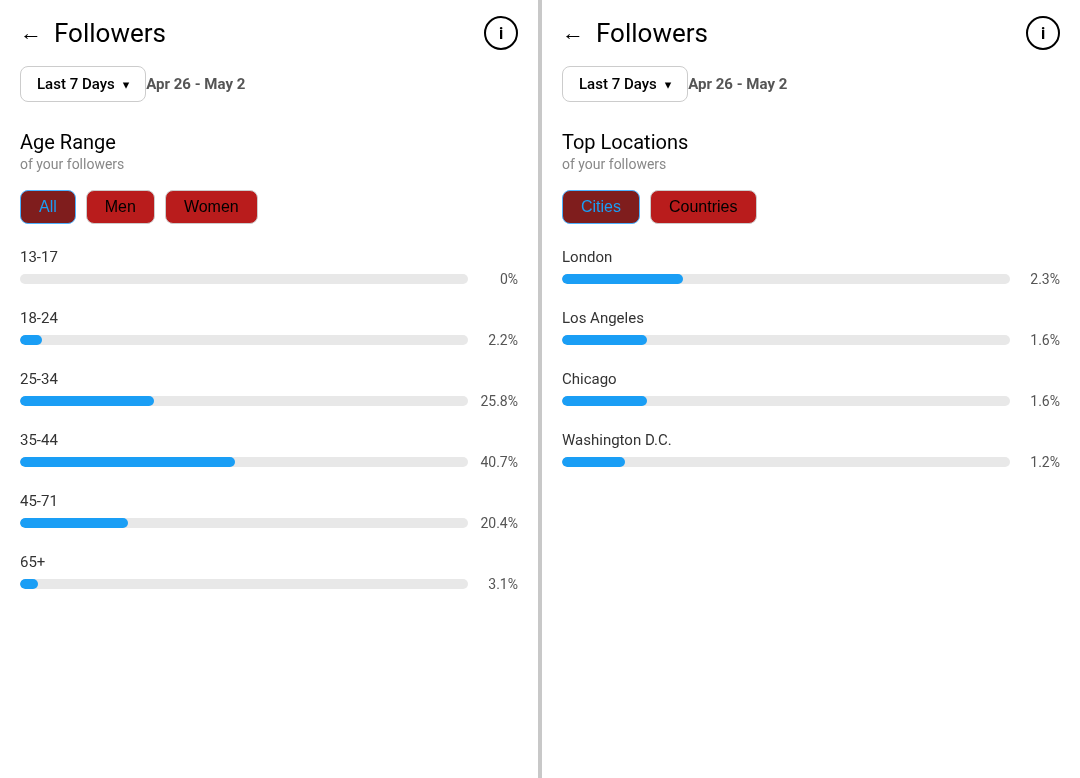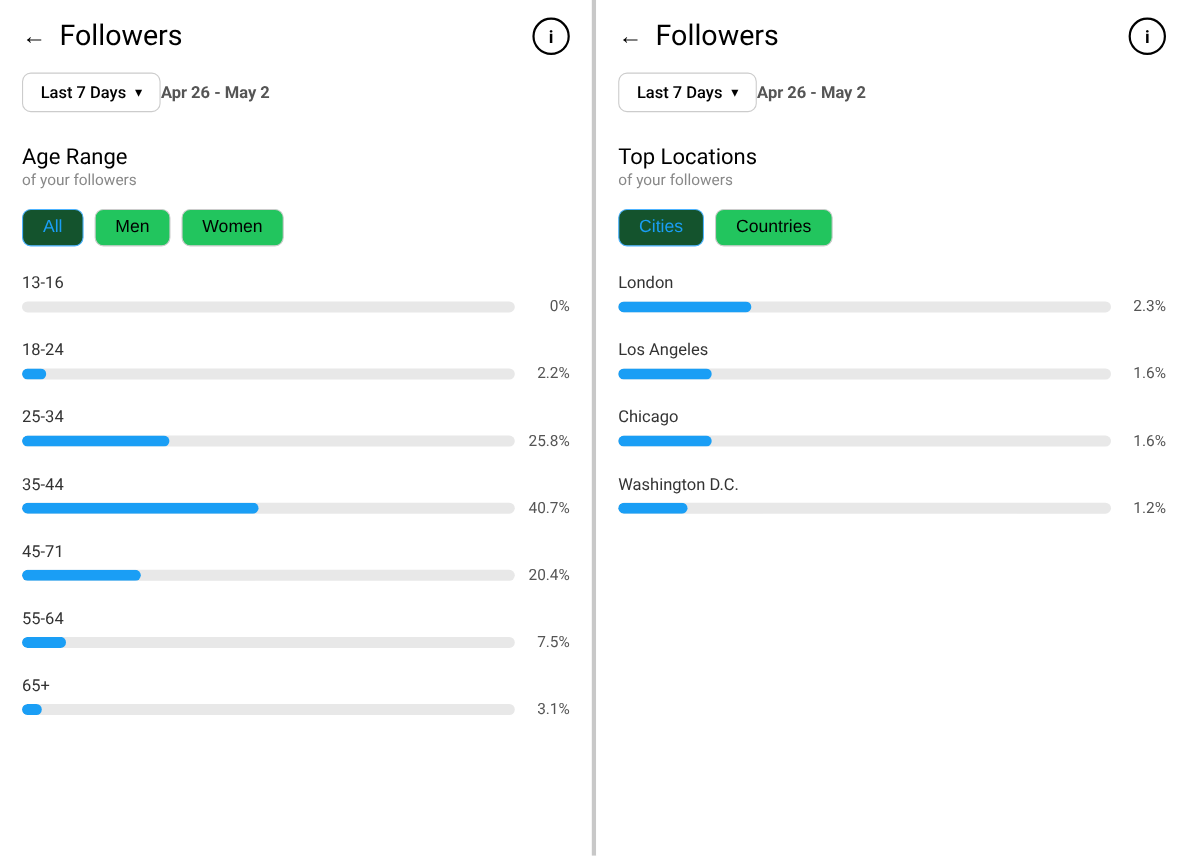--- a/index.html
+++ b/index.html
@@ -102,25 +102,25 @@
       gap: 10px;
       margin-bottom: 24px;
     }
     .tab-btn {
       padding: 7px 18px;
       border-radius: 8px;
       border: 1.5px solid #ccc;
       font-size: 16px;
       font-weight: 500;
       cursor: pointer;
-      background: #22c55e;
+      background: #b91c1c;
       color: #000;
     }
     .tab-btn.active {
-      background: #14532d;
+      background: #7f1d1d;
       border-color: #4db3ff;
       color: #1a9ef5;
     }
     
     .bar-row {
       margin-bottom: 22px;
     }
     .bar-label {
       font-size: 15px;
       color: #333;
@@ -174,21 +174,21 @@
   <div class="section-sub">of your followers</div>
 
   <div class="tabs">
     <button class="tab-btn active">All</button>
     <button class="tab-btn">Men</button>
     <button class="tab-btn">Women</button>
   </div>
 
   <div id="left-bars">
       <div class="bar-row">
-      <div class="bar-label">13-16</div>
+      <div class="bar-label">13-17</div>
       <div class="bar-track">
         <div class="bar-bg">
           <div class="bar-fill" style="width:0%"></div>
         </div>
         <span class="bar-pct">0%</span>
       </div>
     </div>
       <div class="bar-row">
       <div class="bar-label">18-24</div>
       <div class="bar-track">
@@ -216,29 +216,20 @@
         <span class="bar-pct">40.7%</span>
       </div>
     </div>
       <div class="bar-row">
       <div class="bar-label">45-71</div>
       <div class="bar-track">
         <div class="bar-bg">
           <div class="bar-fill" style="width:24%"></div>
         </div>
         <span class="bar-pct">20.4%</span>
-      </div>
-    </div>
-      <div class="bar-row">
-      <div class="bar-label">55-64</div>
-      <div class="bar-track">
-        <div class="bar-bg">
-          <div class="bar-fill" style="width:9%"></div>
-        </div>
-        <span class="bar-pct">7.5%</span>
       </div>
     </div>
       <div class="bar-row">
       <div class="bar-label">65+</div>
       <div class="bar-track">
         <div class="bar-bg">
           <div class="bar-fill" style="width:4%"></div>
         </div>
         <span class="bar-pct">3.1%</span>
       </div>

